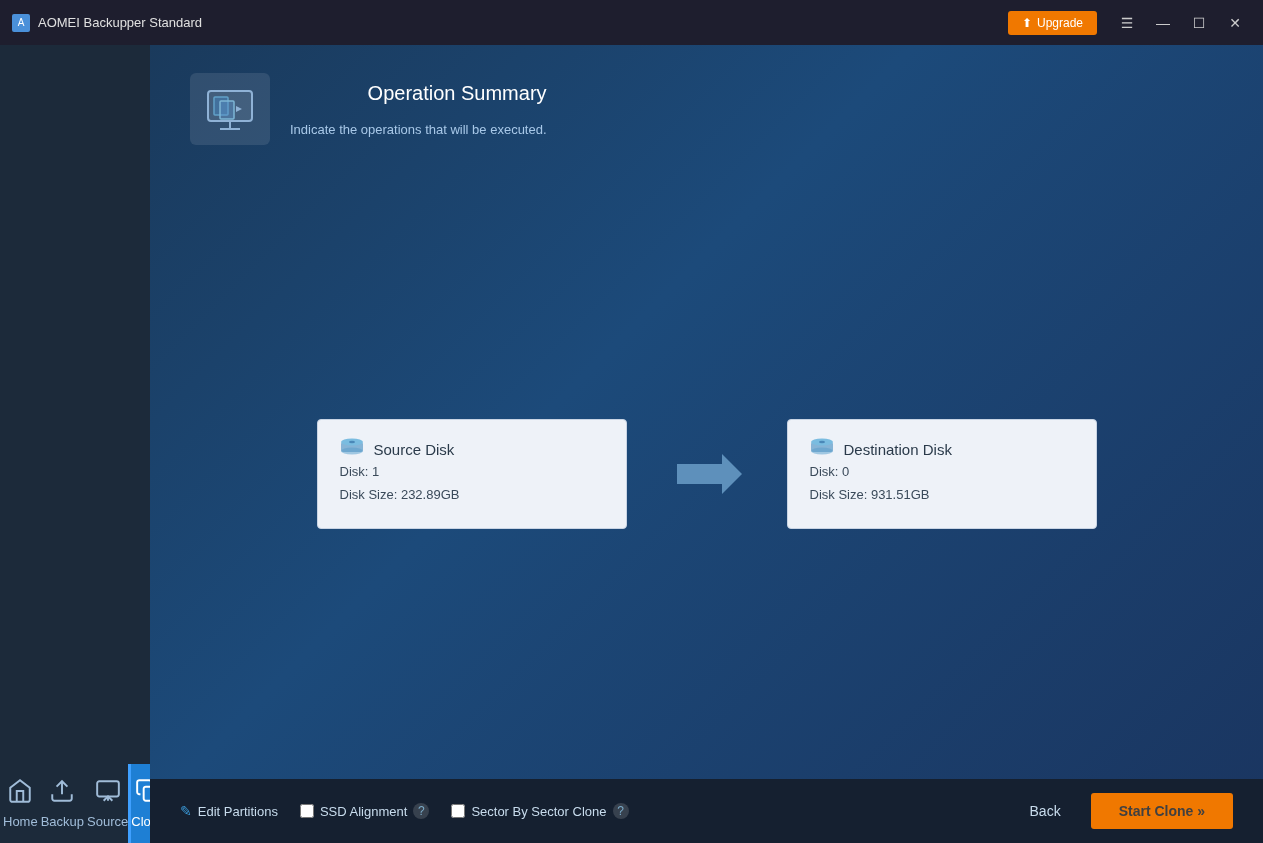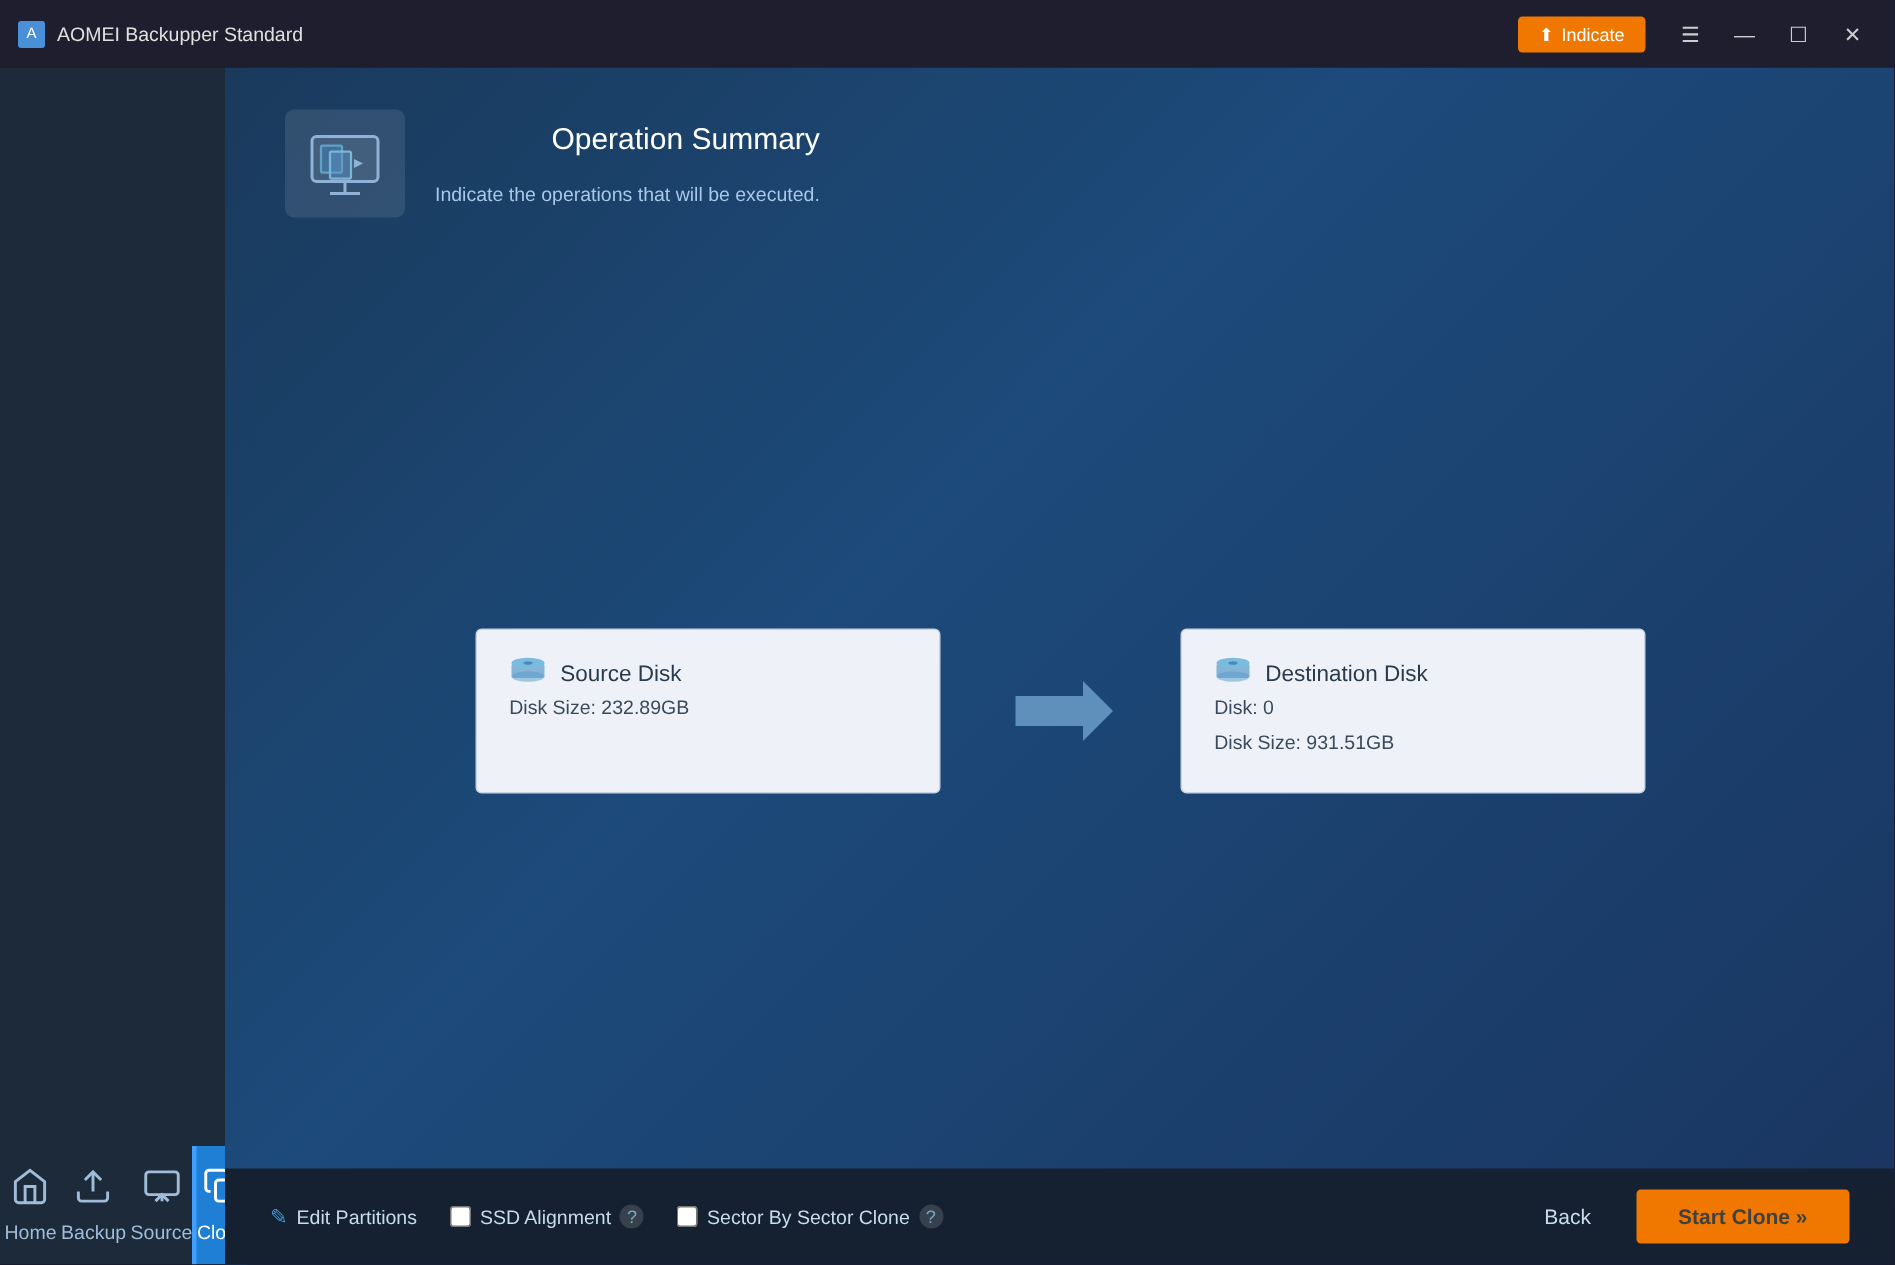--- a/index.html
+++ b/index.html
@@ -279,21 +279,21 @@
 <body>
 
 <div class="titlebar">
   <div class="titlebar-left">
     <div class="titlebar-icon">A</div>
     <span>AOMEI Backupper Standard</span>
   </div>
   <div class="titlebar-controls">
     <button class="upgrade-btn">
       <span>⬆</span>
-      <span>Indicate</span>
+      <span>Upgrade</span>
     </button>
     <button class="title-ctrl-btn">
       <span>☰</span>
     </button>
     <button class="title-ctrl-btn">
       <span>—</span>
     </button>
     <button class="title-ctrl-btn">
       <span>☐</span>
     </button>
@@ -376,20 +376,21 @@
             <svg width="24" height="17" viewBox="0 0 24 17">
               <ellipse cx="12" cy="13" rx="11" ry="3.5" fill="#6aaad4" opacity="0.6"></ellipse>
               <rect x="1" y="4" width="22" height="10" rx="2" fill="#5a9ac8" opacity="0.7"></rect>
               <ellipse cx="12" cy="4" rx="11" ry="3.5" fill="#7abce0"></ellipse>
               <ellipse cx="12" cy="4" rx="3" ry="1.2" fill="#4a88b8"></ellipse>
             </svg>
           </span>
           <span class="disk-title">Source Disk</span>
         </div>
         <div class="disk-info">
+          <div>Disk: 1</div>
           <div>Disk Size: 232.89GB</div>
         </div>
       </div>
 
       <div class="arrow-container">
         <svg class="arrow-svg" viewBox="0 0 80 50">
           <polygon points="10,15 55,15 55,5 75,25 55,45 55,35 10,35" fill="#6a9ec8" opacity="0.85"></polygon>
         </svg>
       </div>
 

